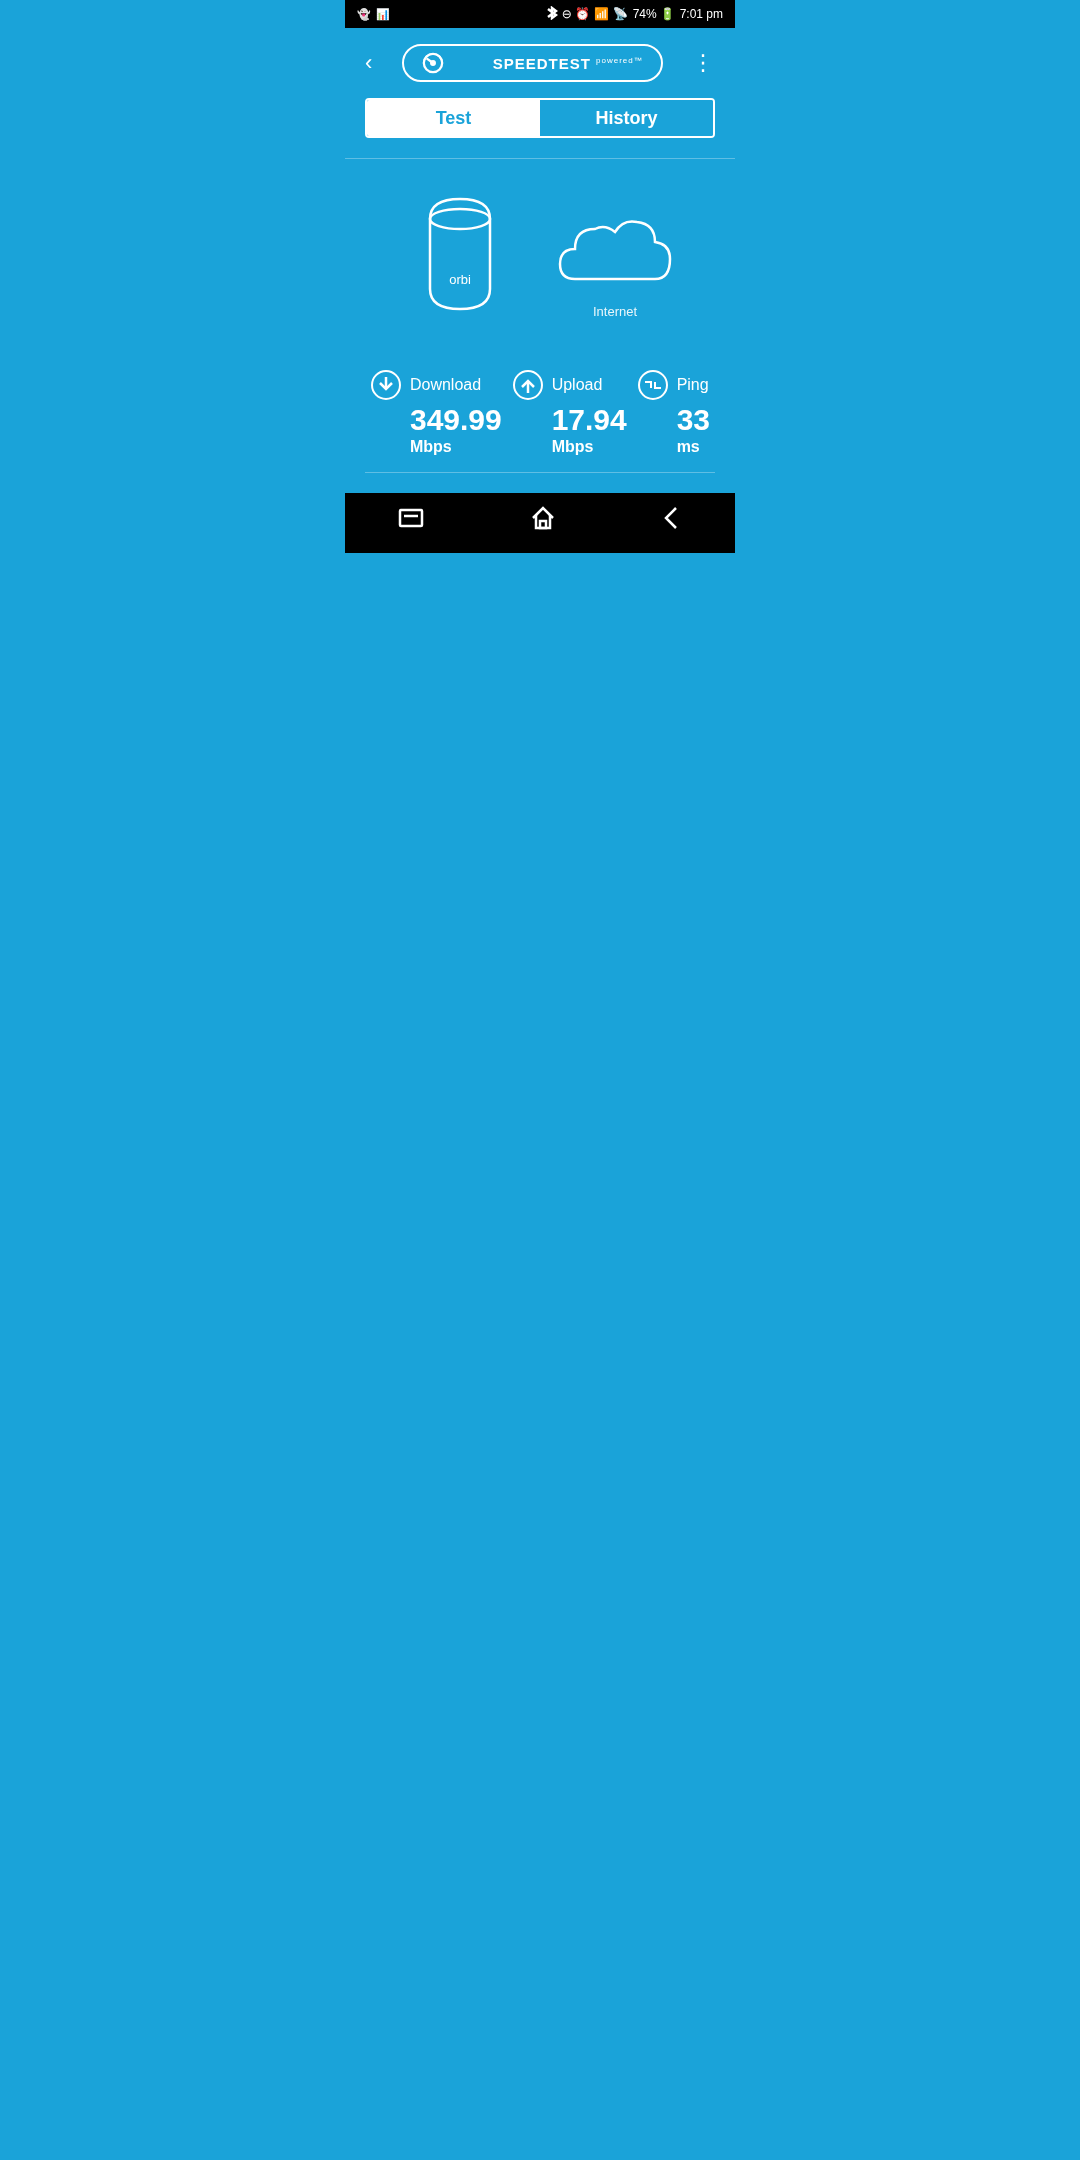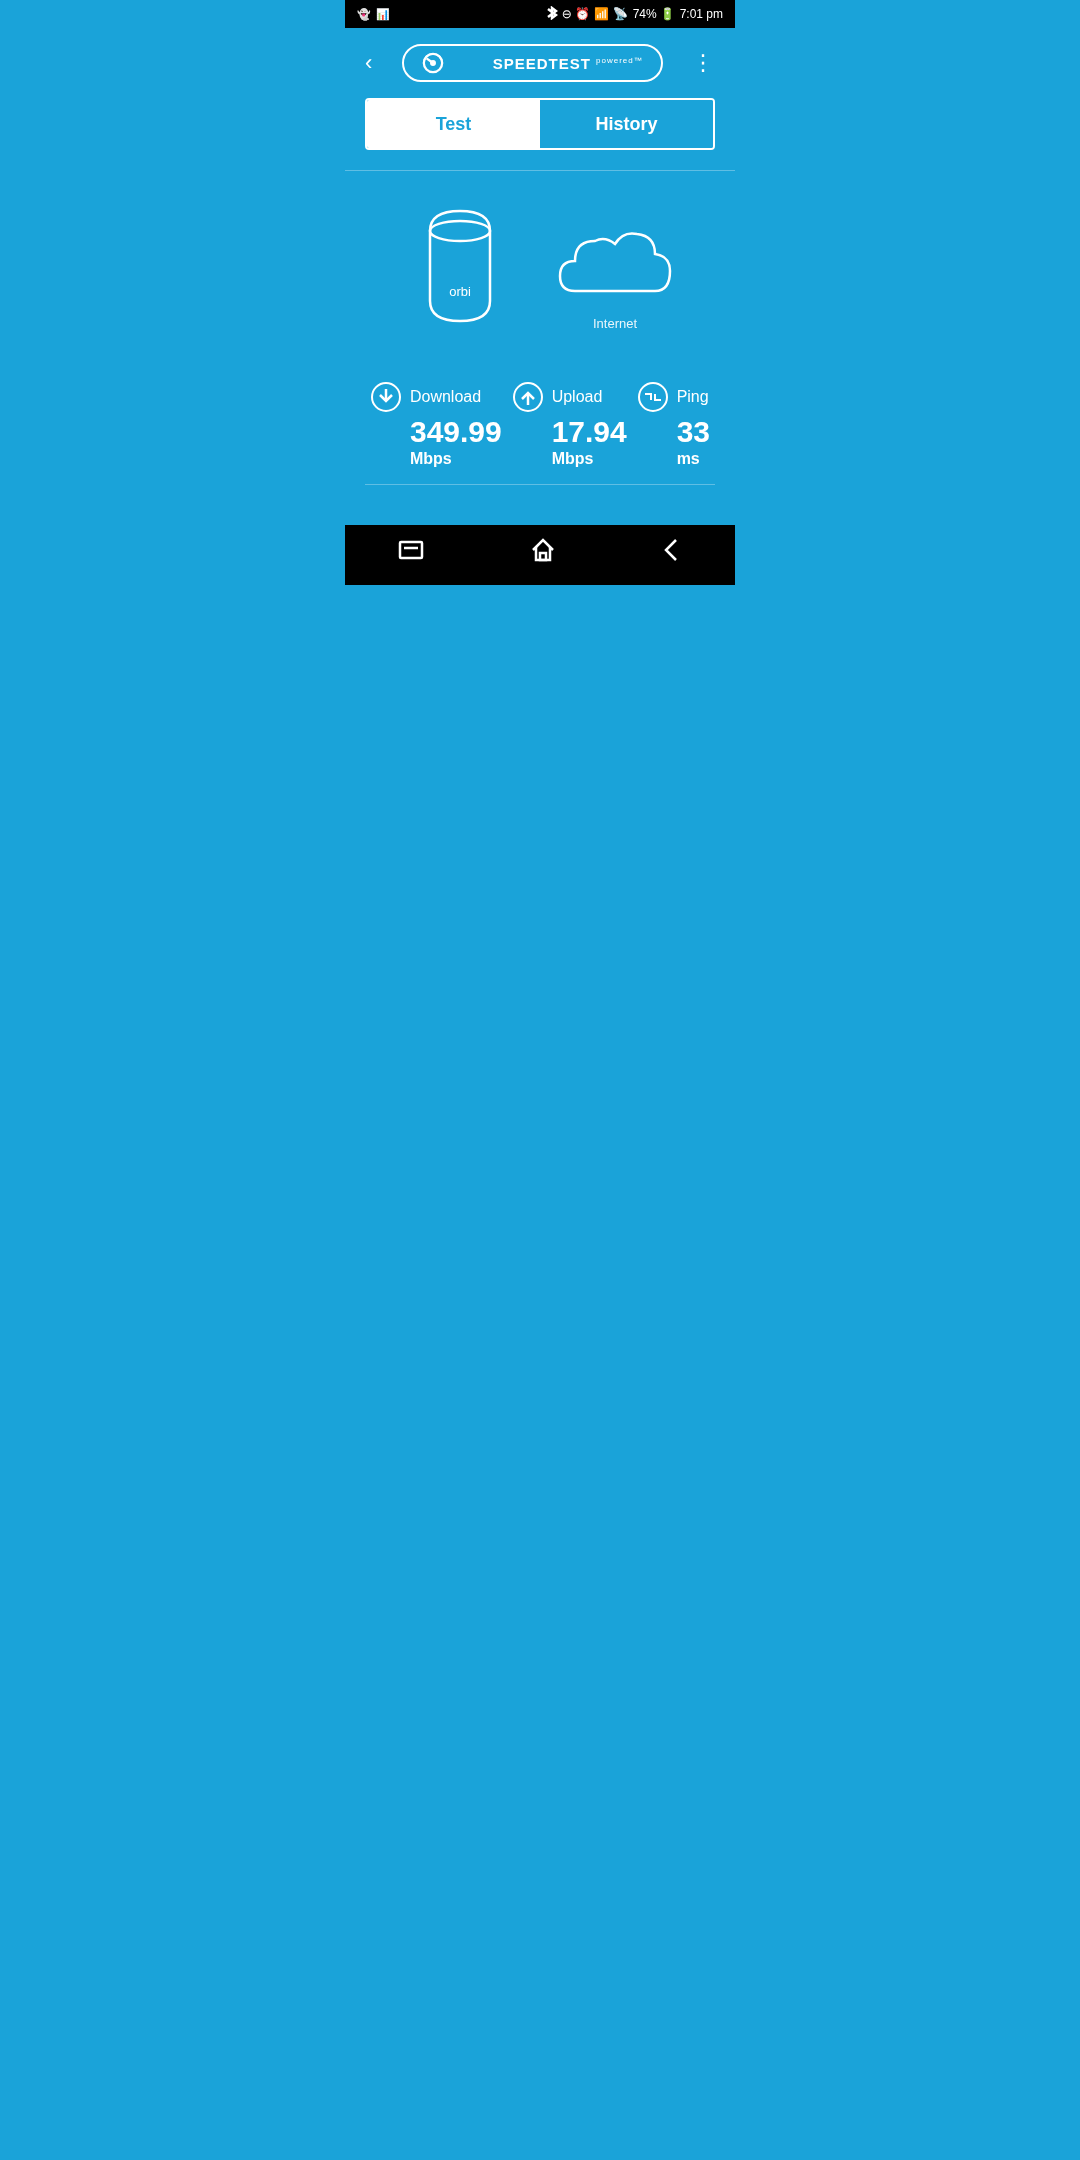--- a/index.html
+++ b/index.html
@@ -86,21 +86,21 @@
       letter-spacing: 1px;
     }
 
     
     .tabs {
       display: flex;
       margin: 0 20px 0 20px;
       border: 2px solid white;
       border-radius: 4px;
       overflow: hidden;
-      height: 52px;
+      height: 40px;
       margin-bottom: 20px;
     }
     .tab {
       flex: 1;
       display: flex;
       align-items: center;
       justify-content: center;
       font-size: 18px;
       font-weight: bold;
       cursor: pointer;
@@ -117,21 +117,21 @@
     
     .divider {
       height: 1px;
       background: rgba(255,255,255,0.3);
       margin: 0;
     }
 
     
     .main-content {
       background: #1aa3d9;
-      padding: 30px 20px 32px;
+      padding: 30px 20px 12px;
     }
 
     
     .network-icons {
       display: flex;
       justify-content: space-around;
       align-items: flex-end;
       margin-bottom: 40px;
       padding: 0 20px;
     }

